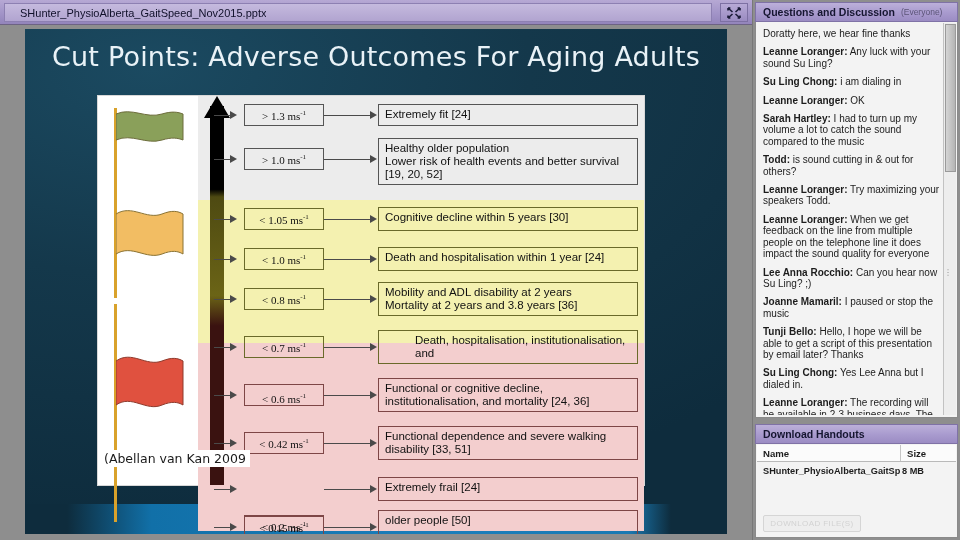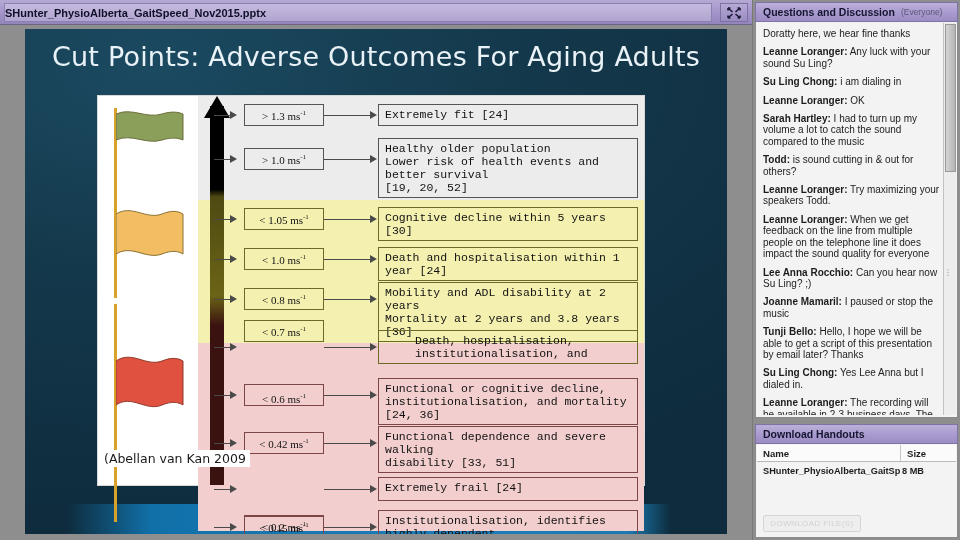--- a/index.html
+++ b/index.html
@@ -18,22 +18,22 @@
     background: linear-gradient(180deg,#b6a8d4 0%, #a294c8 55%, #9384bb 100%);
     border-bottom: 1px solid #6d6383;
   }
   #share-titlebar .tb-inner {
     position: absolute; left: 4px; top: 3px; right: 40px; height: 19px;
     background: linear-gradient(180deg,#c5bade 0%, #b1a4d0 100%);
     border: 1px solid #8d80b2;
     display: flex; align-items: center;
   }
   #share-title {
-    font-size: 11px; color: #10102a; padding-left: 0;
-    white-space: nowrap; overflow: hidden; font-family: "Liberation Sans", sans-serif; font-weight: bold;
+    font-size: 11px; color: #10102a; padding-left: 15px;
+    white-space: nowrap; overflow: hidden; font-family: "Liberation Sans", sans-serif;
   }
   #fullscreen-btn {
     position: absolute; right: 4px; top: 3px; width: 28px; height: 19px;
     background: linear-gradient(180deg,#b7a9d6 0%, #9a8bc1 100%);
     border: 1px solid #7d70a3;
     display: flex; align-items: center; justify-content: center;
   }
   #fullscreen-btn svg { display: block; }
 
   #share-body {
@@ -101,21 +101,21 @@
   .vbox sup { font-size: 7px; vertical-align: super; }
   .connector { position: absolute; height: 1px; background: #4a4a4a; }
   .arrowhead {
     position: absolute; width: 0; height: 0;
     border-top: 4px solid transparent; border-bottom: 4px solid transparent;
     border-left: 7px solid #4a4a4a;
   }
   .obox {
     position: absolute; left: 180px; right: 6px;
     border: 1px solid #4a4a4a; background: transparent;
-    font-family: Liberation Mono, monospace;
+    font-family: Liberation Sans, sans-serif;
     font-size: 11.5px; color: #111; line-height: 13px;
     padding: 3px 6px;
   }
   .row.gray .vbox, .row.gray .obox { border-color:#555; }
   .row.yellow .vbox, .row.yellow .obox { border-color:#6a6a2a; }
   .row.yellow .connector, .row.yellow .arrowhead { }
   .row.pink .vbox, .row.pink .obox { border-color:#7d4646; }
 
   #citation {
     position: absolute; left: 2px; bottom: 18px;
@@ -312,21 +312,21 @@
                 <div class="connector" style="left: 126px; width: 46px; top: 203px;"></div>
                 <div class="arrowhead" style="left: 172px; top: 199px;"></div>
                 <div class="obox" style="top: 186px; min-height: 34px;">
                   <div>Mobility and ADL disability at 2 years</div>
                   <div>Mortality at 2 years and 3.8 years [36]</div>
                 </div>
               </div>
               <div class="row yellow" style="top: 0px;">
                 <div class="arrowhead" style="left: 32px; top: 247px;"></div>
                 <div class="connector" style="left: 16px; width: 18px; top: 251px;"></div>
-                <div class="vbox" style="top: 224px; height: 22px;">
+                <div class="vbox" style="top: 240px; height: 22px;">
                   <span>&lt; 0.7 ms<sup>-1</sup></span>
                 </div>
                 <div class="connector" style="left: 126px; width: 46px; top: 251px;"></div>
                 <div class="arrowhead" style="left: 172px; top: 247px;"></div>
                 <div class="obox" style="top: 234px; min-height: 34px; padding-left: 36px;">
                   <div>Death, hospitalisation, institutionalisation, and</div>
                 </div>
               </div>
               <div class="row pink" style="top: 0px;">
                 <div class="arrowhead" style="left: 32px; top: 295px;"></div>
@@ -368,21 +368,20 @@
               </div>
               <div class="row pink" style="top: 0px;">
                 <div class="arrowhead" style="left: 32px; top: 427px;"></div>
                 <div class="connector" style="left: 16px; width: 18px; top: 431px;"></div>
                 <div class="vbox" style="top: 420px; height: 22px;">
                   <span>&lt; 0.15 ms<sup>-1</sup></span>
                 </div>
                 <div class="connector" style="left: 126px; width: 46px; top: 431px;"></div>
                 <div class="arrowhead" style="left: 172px; top: 427px;"></div>
                 <div class="obox" style="top: 414px; min-height: 34px;">
-                  <div>Institutionalisation, identifies highly dependent</div>
                   <div>older people [50]</div>
                 </div>
               </div>
             </div>
 
           <div id="citation">(Abellan van Kan 2009</div>
         </div>
       </div>
     </div>
   </div>

